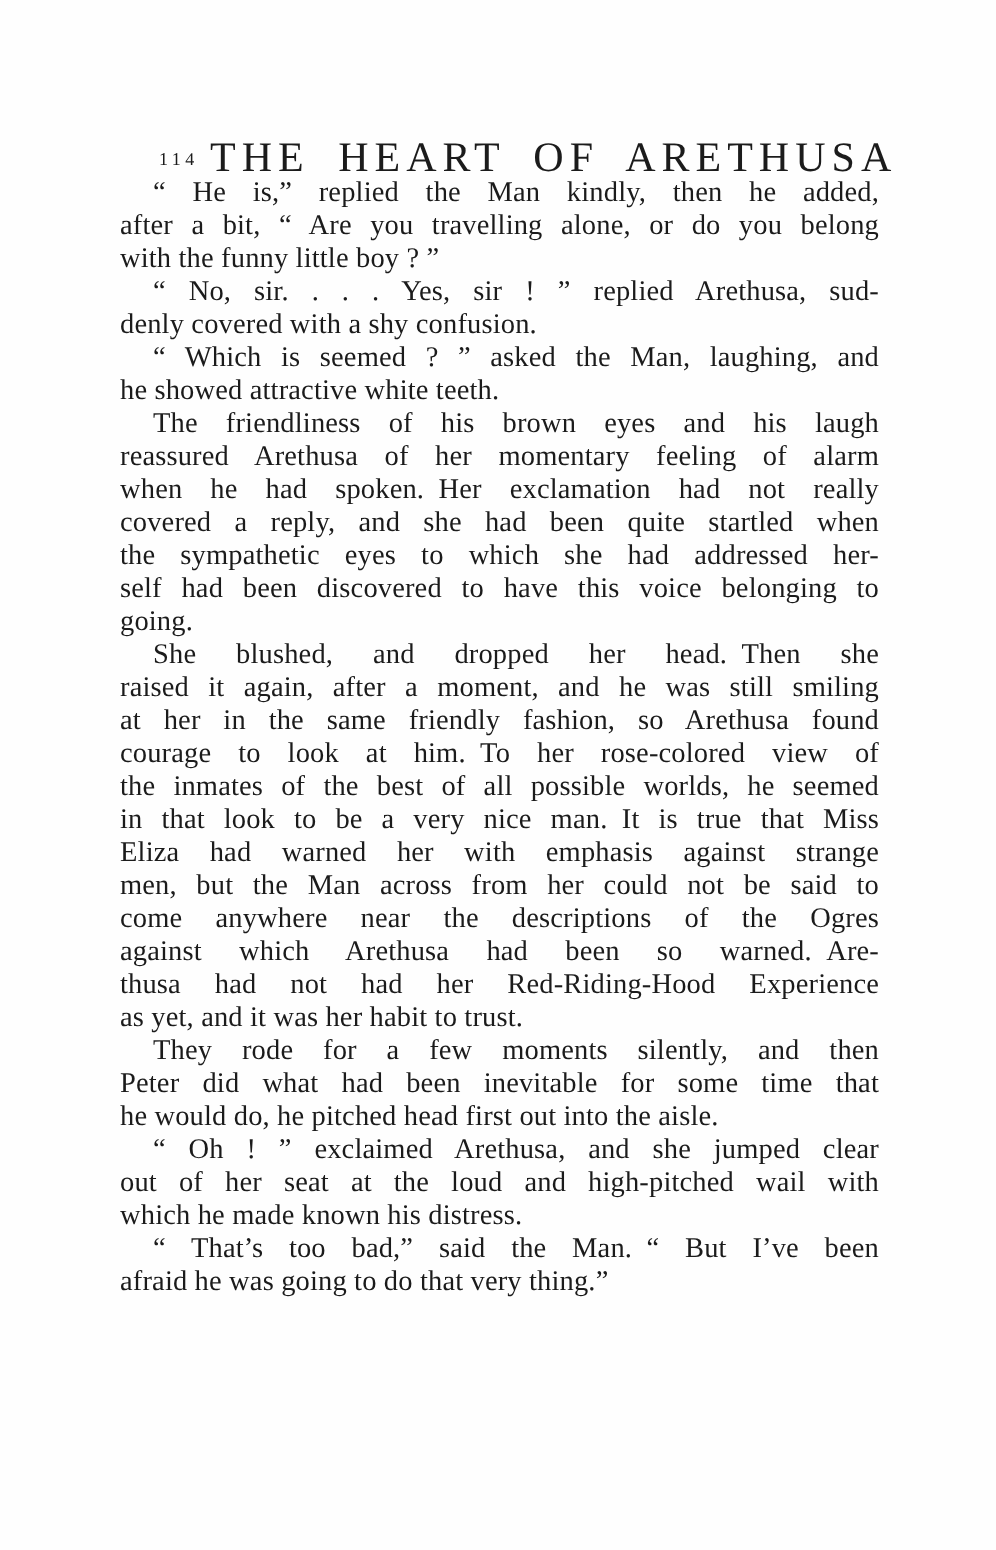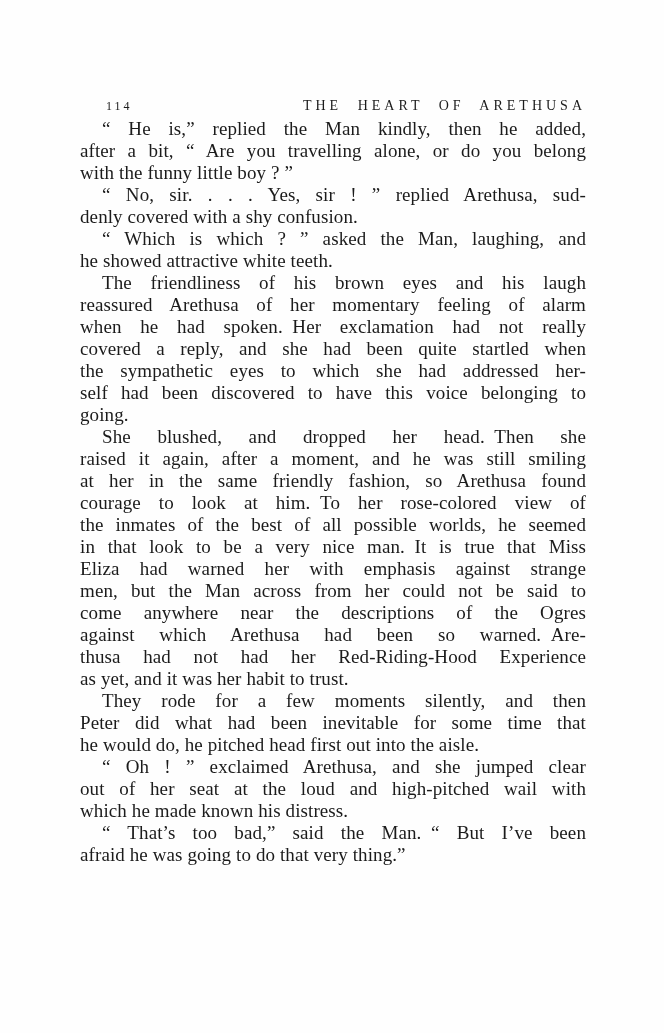--- a/index.html
+++ b/index.html
@@ -32,22 +32,22 @@
     left: 26px;
     top: 0;
     font-size: 12px;
     letter-spacing: 3px;
   }
   .running-title {
     position: absolute;
     left: 60px;
     right: 0;
     top: 0;
-    text-align: right;
-    font-size: 14px;
+    text-align: center;
+    font-size: 28px;
     letter-spacing: 4px;
     word-spacing: 8px;
     white-space: nowrap;
   }
   .body-text {
     font-size: 19px;
     line-height: 22px;
     letter-spacing: 0.1px;
   }
   .para {
@@ -80,21 +80,21 @@
         <div class="para">
           <div class="line first">“ He is,” replied the Man kindly, then he added,</div>
           <div class="line">after a bit, “ Are you travelling alone, or do you belong</div>
           <div class="line last">with the funny little boy ? ”</div>
         </div>
         <div class="para">
           <div class="line first">“ No, sir. . . . Yes, sir ! ” replied Arethusa, sud-</div>
           <div class="line last">denly covered with a shy confusion.</div>
         </div>
         <div class="para">
-          <div class="line first">“ Which is which ? ” asked the Man, laughing, and</div>
+          <div class="line first">“ Which is seemed ? ” asked the Man, laughing, and</div>
           <div class="line last">he showed attractive white teeth.</div>
         </div>
         <div class="para">
           <div class="line first">The friendliness of his brown eyes and his laugh</div>
           <div class="line">reassured Arethusa of her momentary feeling of alarm</div>
           <div class="line">when he had spoken. Her exclamation had not really</div>
           <div class="line">covered a reply, and she had been quite startled when</div>
           <div class="line">the sympathetic eyes to which she had addressed her-</div>
           <div class="line">self had been discovered to have this voice belonging to</div>
           <div class="line last">going.</div>

